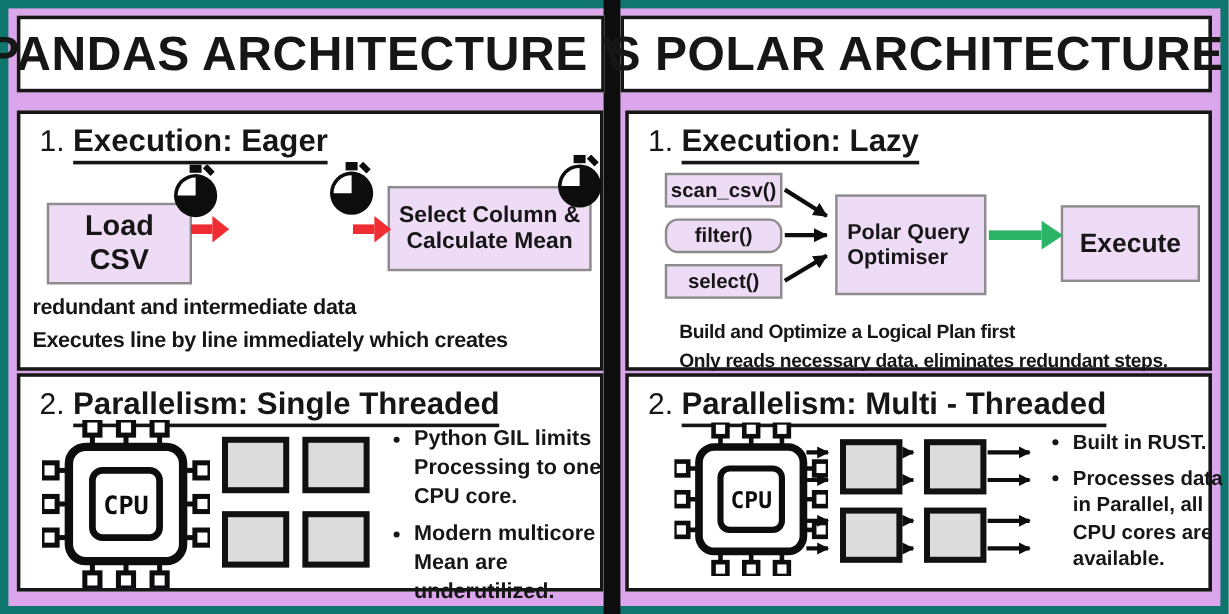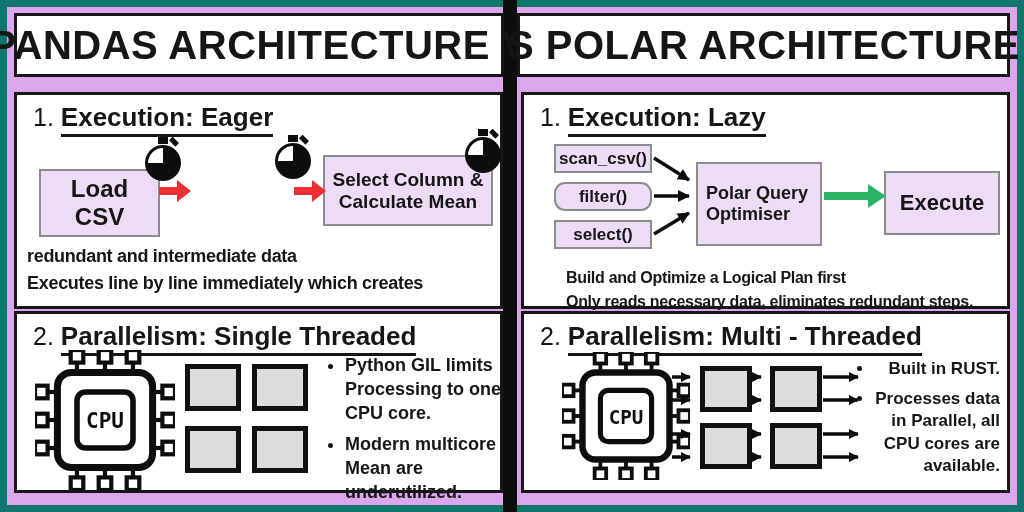--- a/index.html
+++ b/index.html
@@ -249,20 +249,20 @@
       <line x1="229" y1="63" x2="237" y2="63" stroke="#0d0d0d" stroke-width="3.5" marker-end="url(#mmt)"></line>
       <line x1="229" y1="86" x2="237" y2="86" stroke="#0d0d0d" stroke-width="3.5" marker-end="url(#mmt)"></line>
       <line x1="229" y1="120" x2="237" y2="120" stroke="#0d0d0d" stroke-width="3.5" marker-end="url(#mmt)"></line>
       <line x1="229" y1="143" x2="237" y2="143" stroke="#0d0d0d" stroke-width="3.5" marker-end="url(#mmt)"></line>
       <line x1="299" y1="63" x2="334" y2="63" stroke="#0d0d0d" stroke-width="3.5" marker-end="url(#mmt)"></line>
       <line x1="299" y1="86" x2="334" y2="86" stroke="#0d0d0d" stroke-width="3.5" marker-end="url(#mmt)"></line>
       <line x1="299" y1="120" x2="334" y2="120" stroke="#0d0d0d" stroke-width="3.5" marker-end="url(#mmt)"></line>
       <line x1="299" y1="143" x2="334" y2="143" stroke="#0d0d0d" stroke-width="3.5" marker-end="url(#mmt)"></line>
     </svg>
 
-    <div class="bullets" style="left:332px; top:44px; width:144px; font-size:17px;text-align:right;">
+    <div class="bullets" style="left:352px; top:44px; width:144px; font-size:17px;">
       <ul>
         <li>Built in RUST.</li>
         <li>Processes data in Parallel, all CPU cores are available.</li>
       </ul>
     </div>
   </div>
 </div>
 
 </body></html>

